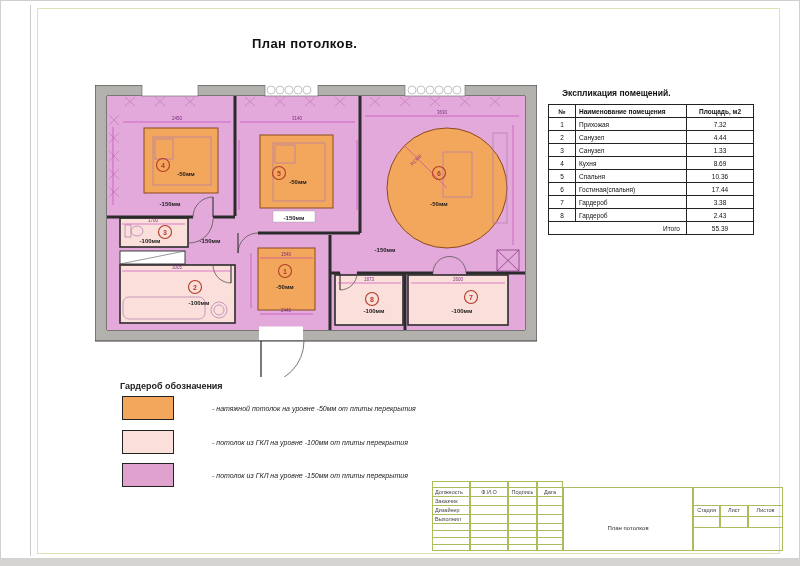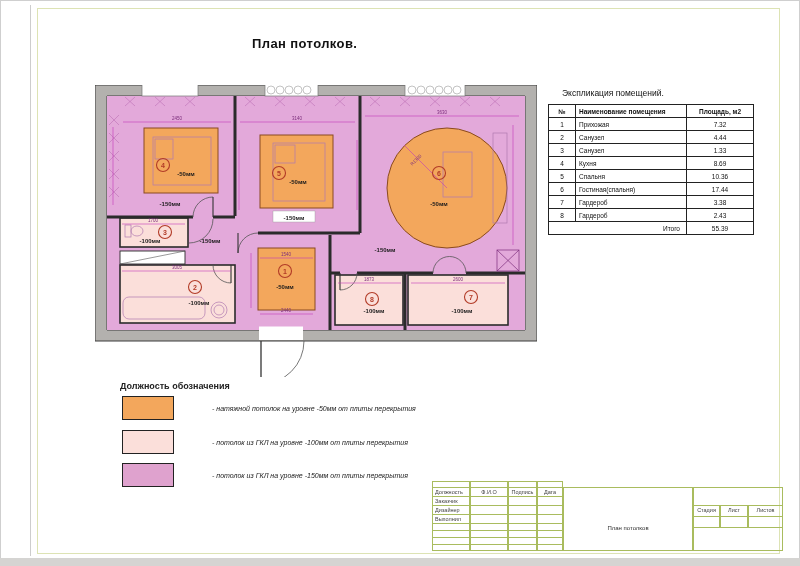--- a/index.html
+++ b/index.html
@@ -7,21 +7,21 @@
        font-family:"Liberation Sans",sans-serif;overflow:hidden;}
   .abs{position:absolute;}
   
   .sheet-border{left:0;top:0;width:798px;height:557px;border:1px solid #cfcfcf;}
   .inner-frame{left:37px;top:8px;width:741px;height:544px;border:1px solid #dde3b4;}
   .left-margin-line{left:30px;top:5px;width:1px;height:551px;background:#cdcdcd;}
   .bottom-strip{left:0;top:558px;width:800px;height:8px;background:#d5d4d2;}
   
   .main-title{left:252px;top:36px;font-size:13px;font-weight:600;color:#111;letter-spacing:.4px;text-align:center;}
   
-  .expl-title{left:562px;top:88px;font-size:8.5px;font-weight:400;color:#111;}
+  .expl-title{left:562px;top:88px;font-size:8.5px;font-weight:700;color:#111;}
   .expl{left:548px;top:104px;border-collapse:collapse;font-size:6.5px;color:#111;}
   .expl td,.expl th{border:1px solid #222;padding:0 3px;height:12px;font-weight:400;background:#fff;}
   .expl th{font-weight:700;text-align:center;}
   .expl .c-num{width:20px;text-align:center;}
   .expl .c-name{width:104px;text-align:left;}
   .expl .c-area{width:60px;text-align:center;}
   .expl .total-lbl{text-align:right;padding-right:6px;}
   
   .legend-title{left:120px;top:381px;font-size:9px;font-weight:700;color:#222;}
   .legend-item{display:flex;align-items:center;}
@@ -262,21 +262,21 @@
     <td class="c-name">Гардероб</td>
     <td class="c-area">2.43</td>
   </tr>
   <tr>
     <td class="total-lbl" colspan="2">Итого</td>
     <td class="c-area">55.39</td>
   </tr>
 </tbody>
   </table>
 
-<div class="abs legend-title">Должность обозначения</div>
+<div class="abs legend-title">Гардероб обозначения</div>
 <div class="abs legend-item li1">
   <span class="sw sw1"></span>
   <span class="legend-label">- натяжной потолок на уровне  -50мм от плиты перекрытия</span>
 </div>
 <div class="abs legend-item li2">
   <span class="sw sw2"></span>
   <span class="legend-label">- потолок из ГКЛ на уровне  -100мм от плиты перекрытия</span>
 </div>
 <div class="abs legend-item li3">
   <span class="sw sw3"></span>

